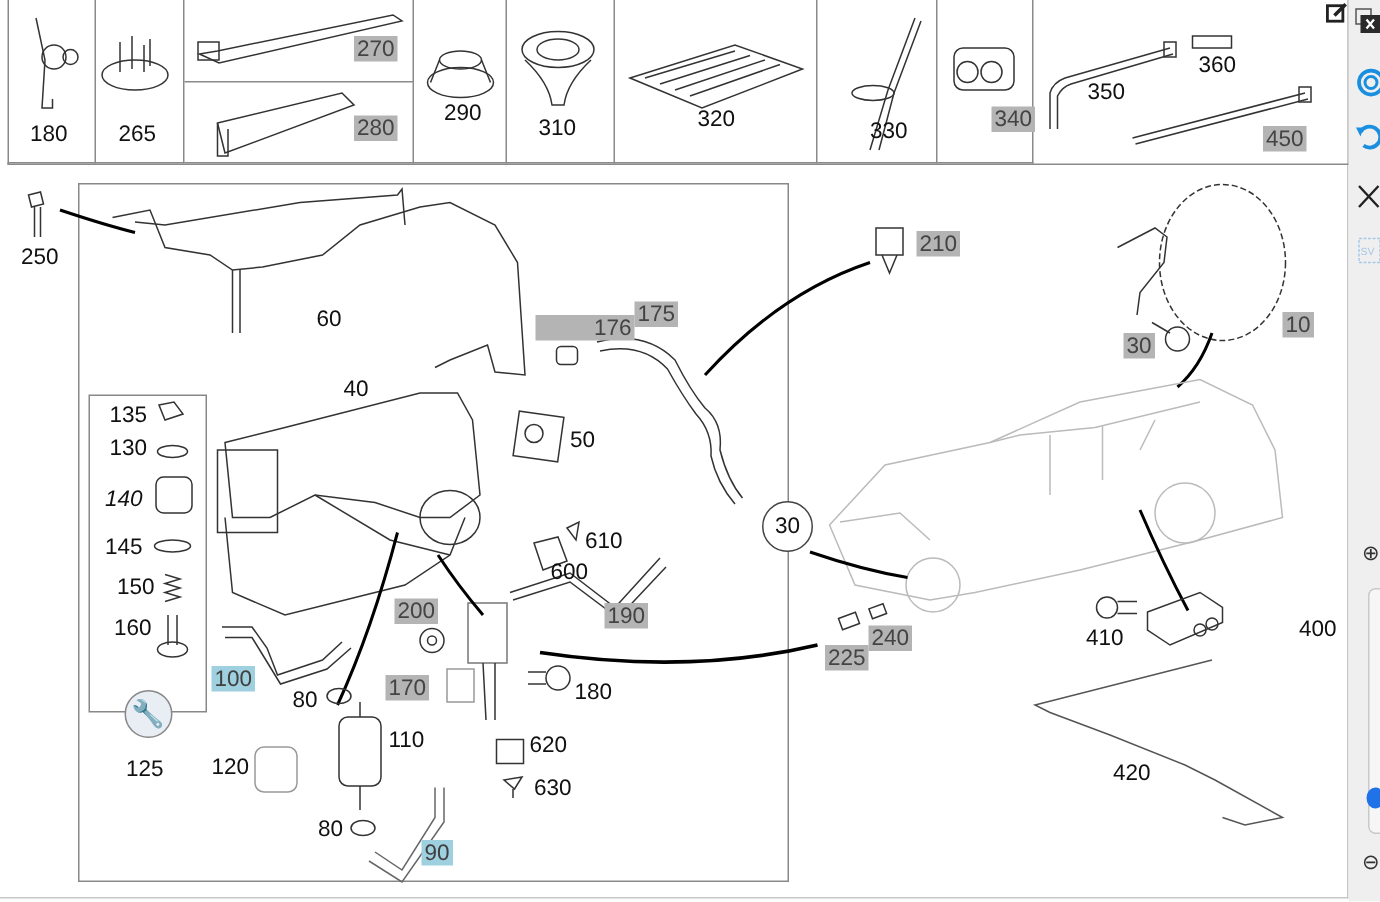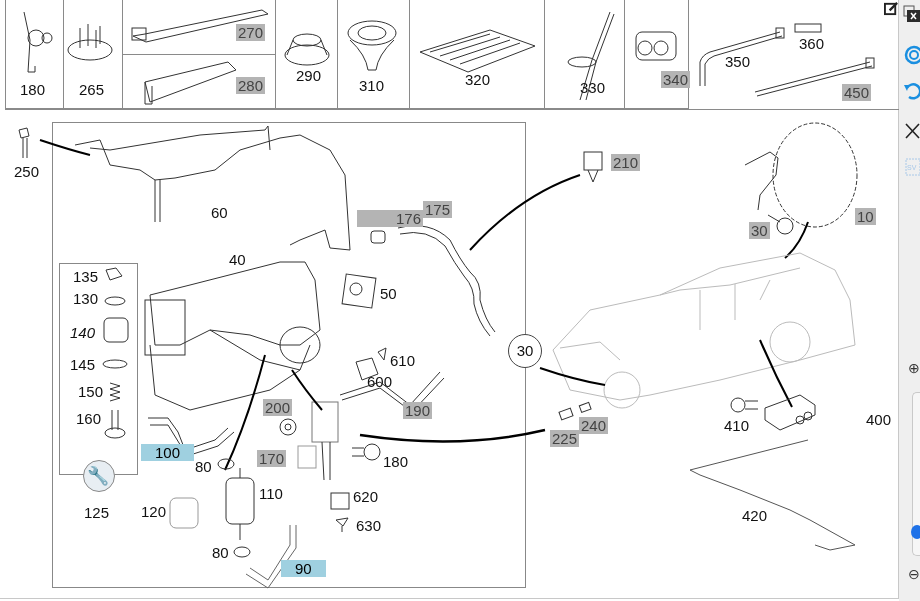--- a/index.html
+++ b/index.html
@@ -1,21 +1,21 @@
 <!DOCTYPE html>
 <html><head>
 <meta charset="utf-8">
 <style>
   html,body{margin:0;padding:0;background:#fff;}
   body{width:920px;height:601px;position:relative;overflow:hidden;font-family:"Liberation Sans",sans-serif;color:#111;}
   #canvas{position:absolute;left:0;top:0;width:898px;height:598px;border-right:1px solid #c8c8c8;border-bottom:1px solid #c8c8c8;background:#fff;}
   .cell{position:absolute;border-right:1px solid #8a8a8a;border-bottom:1px solid #8a8a8a;box-sizing:border-box;}
   .lbl{position:absolute;font-size:15px;line-height:17px;color:#111;white-space:nowrap;}
   .lbl.g{background:#b4b4b4;color:#444;padding:0 2px;}
-  .lbl.b{background:#9fd0e0;color:#000000;padding:0 14px;}
+  .lbl.b{background:#9fd0e0;color:#404040;padding:0 2px;}
   .callout{position:absolute;width:32px;height:32px;border:1px solid #444;border-radius:50%;font-size:15px;line-height:32px;text-align:center;background:#fff;}
   svg.art{position:absolute;left:0;top:0;}
   .box{position:absolute;border:1px solid #888;}
   #sidebar{position:absolute;left:899px;top:0;width:21px;height:601px;background:#efefef;}
   .sb-icon{position:absolute;left:4px;width:17px;height:20px;}
   #edit-btn{position:absolute;left:884px;top:1px;width:15px;height:15px;}
   .slider-track{position:absolute;left:912px;top:392px;width:8px;height:162px;border:1px solid #c9c9c9;border-right:none;border-radius:5px 0 0 5px;background:#f6f6f6;}
   .slider-thumb{position:absolute;left:911px;top:538px;width:12px;height:14px;border-radius:50%;background:#1f72e8;}
 </style>
 </head>

